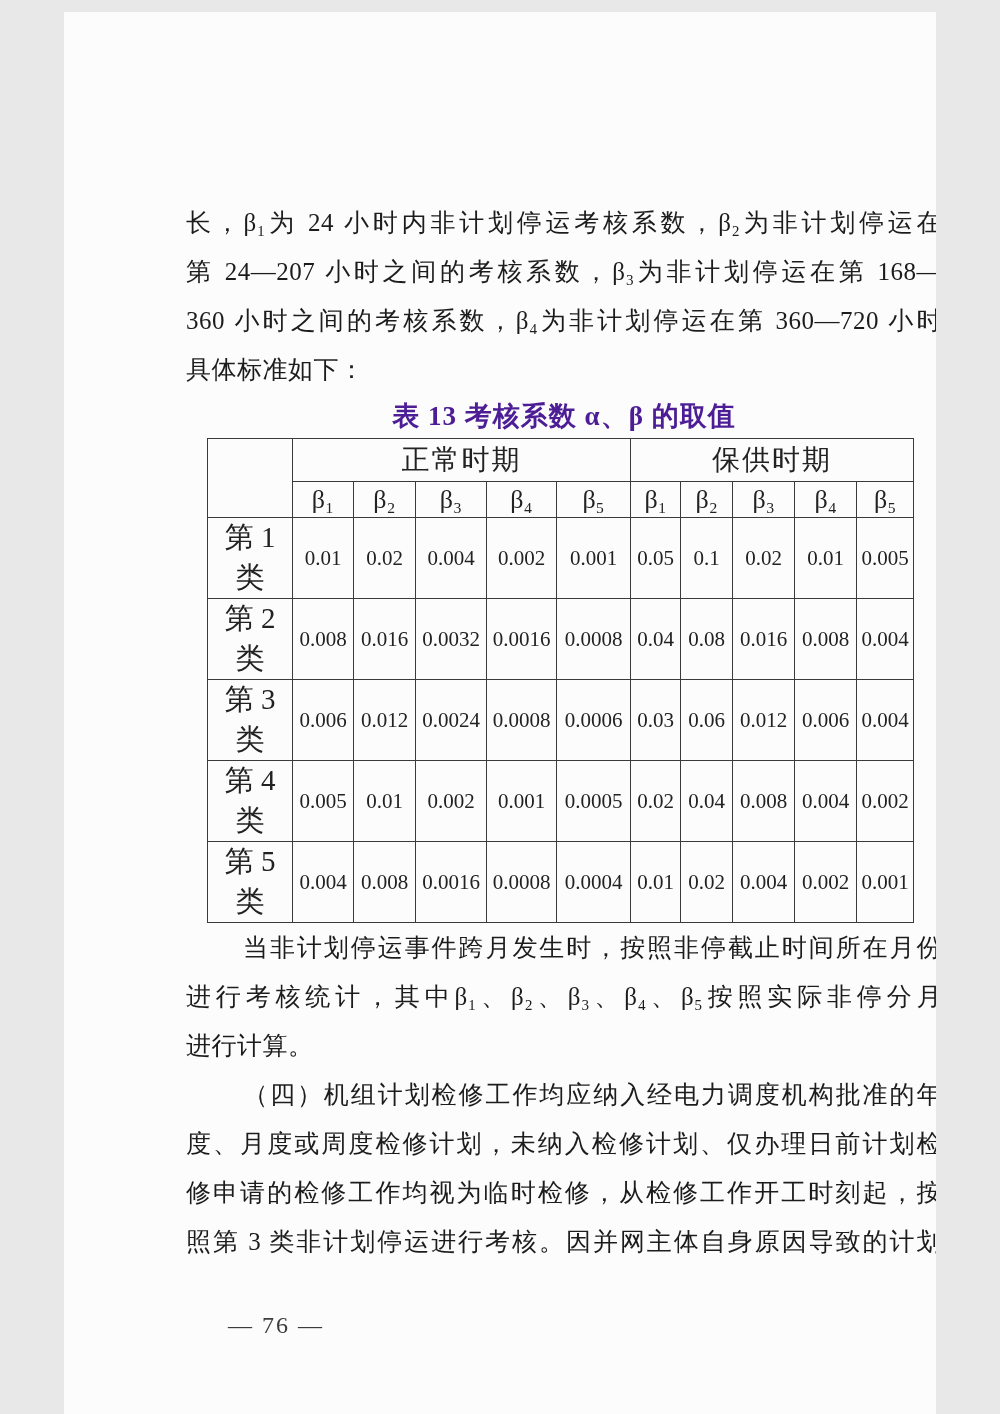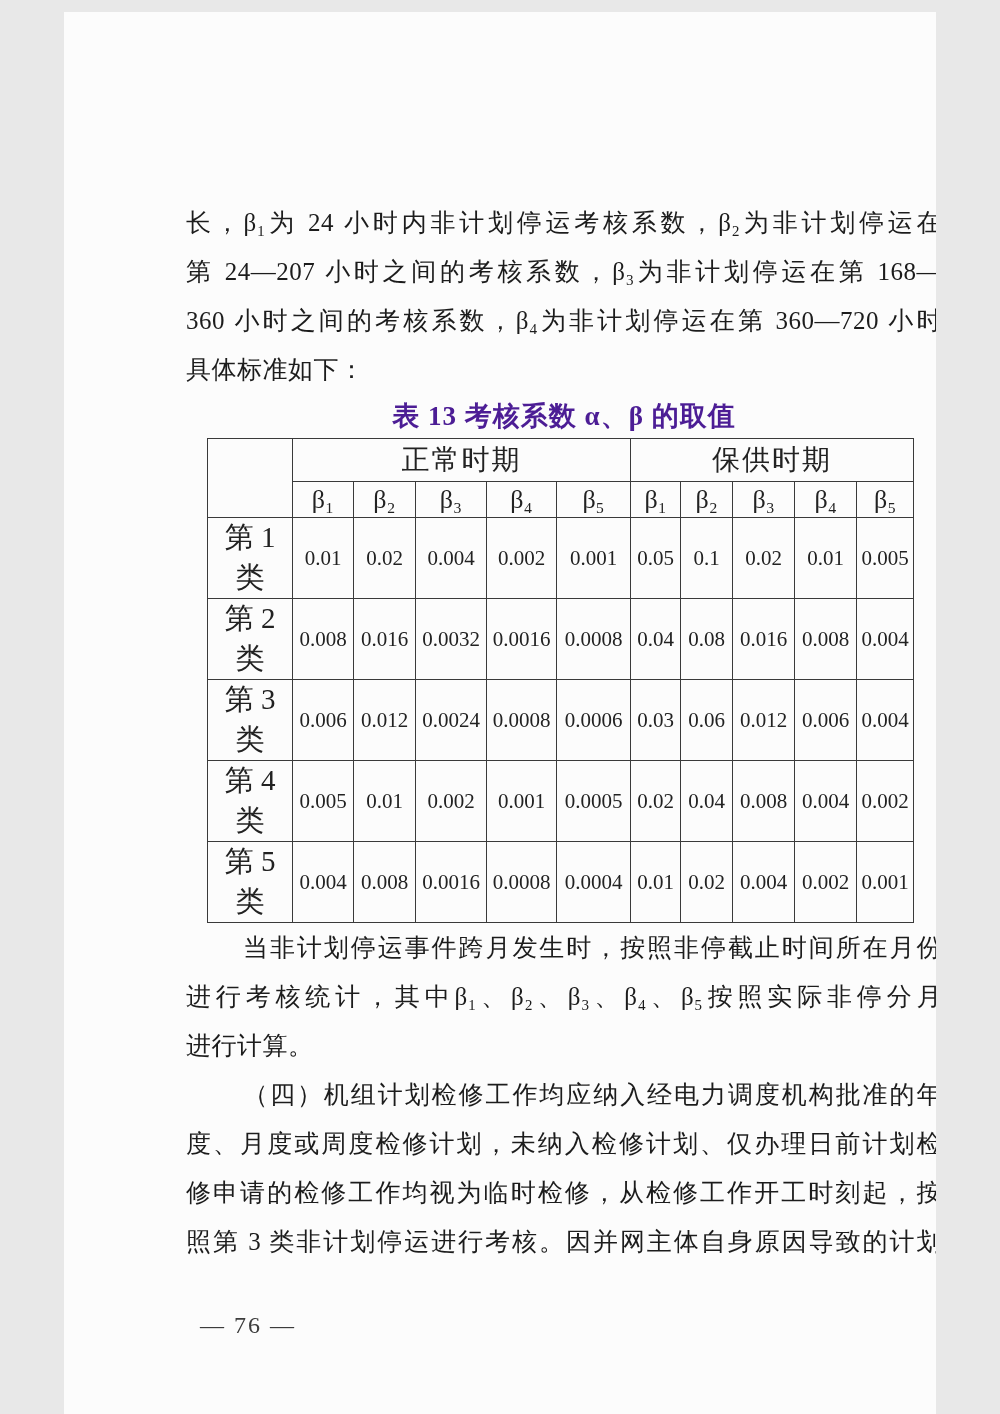--- a/index.html
+++ b/index.html
@@ -72,21 +72,21 @@
   .coef-table .sub-h {
     height: 35px;
     font-size: 26px;
   }
   .coef-table tbody td { height: 43px; }
   .coef-table .row-label {
     font-size: 29px;
   }
   .page-number {
     position: absolute;
-    left: 136px;
+    left: 164px;
     top: 1300px;
     font-size: 24px;
     color: #3c3c3c;
     letter-spacing: 2px;
   }
 </style>
 </head>
 <body>
 
 <div class="page">

